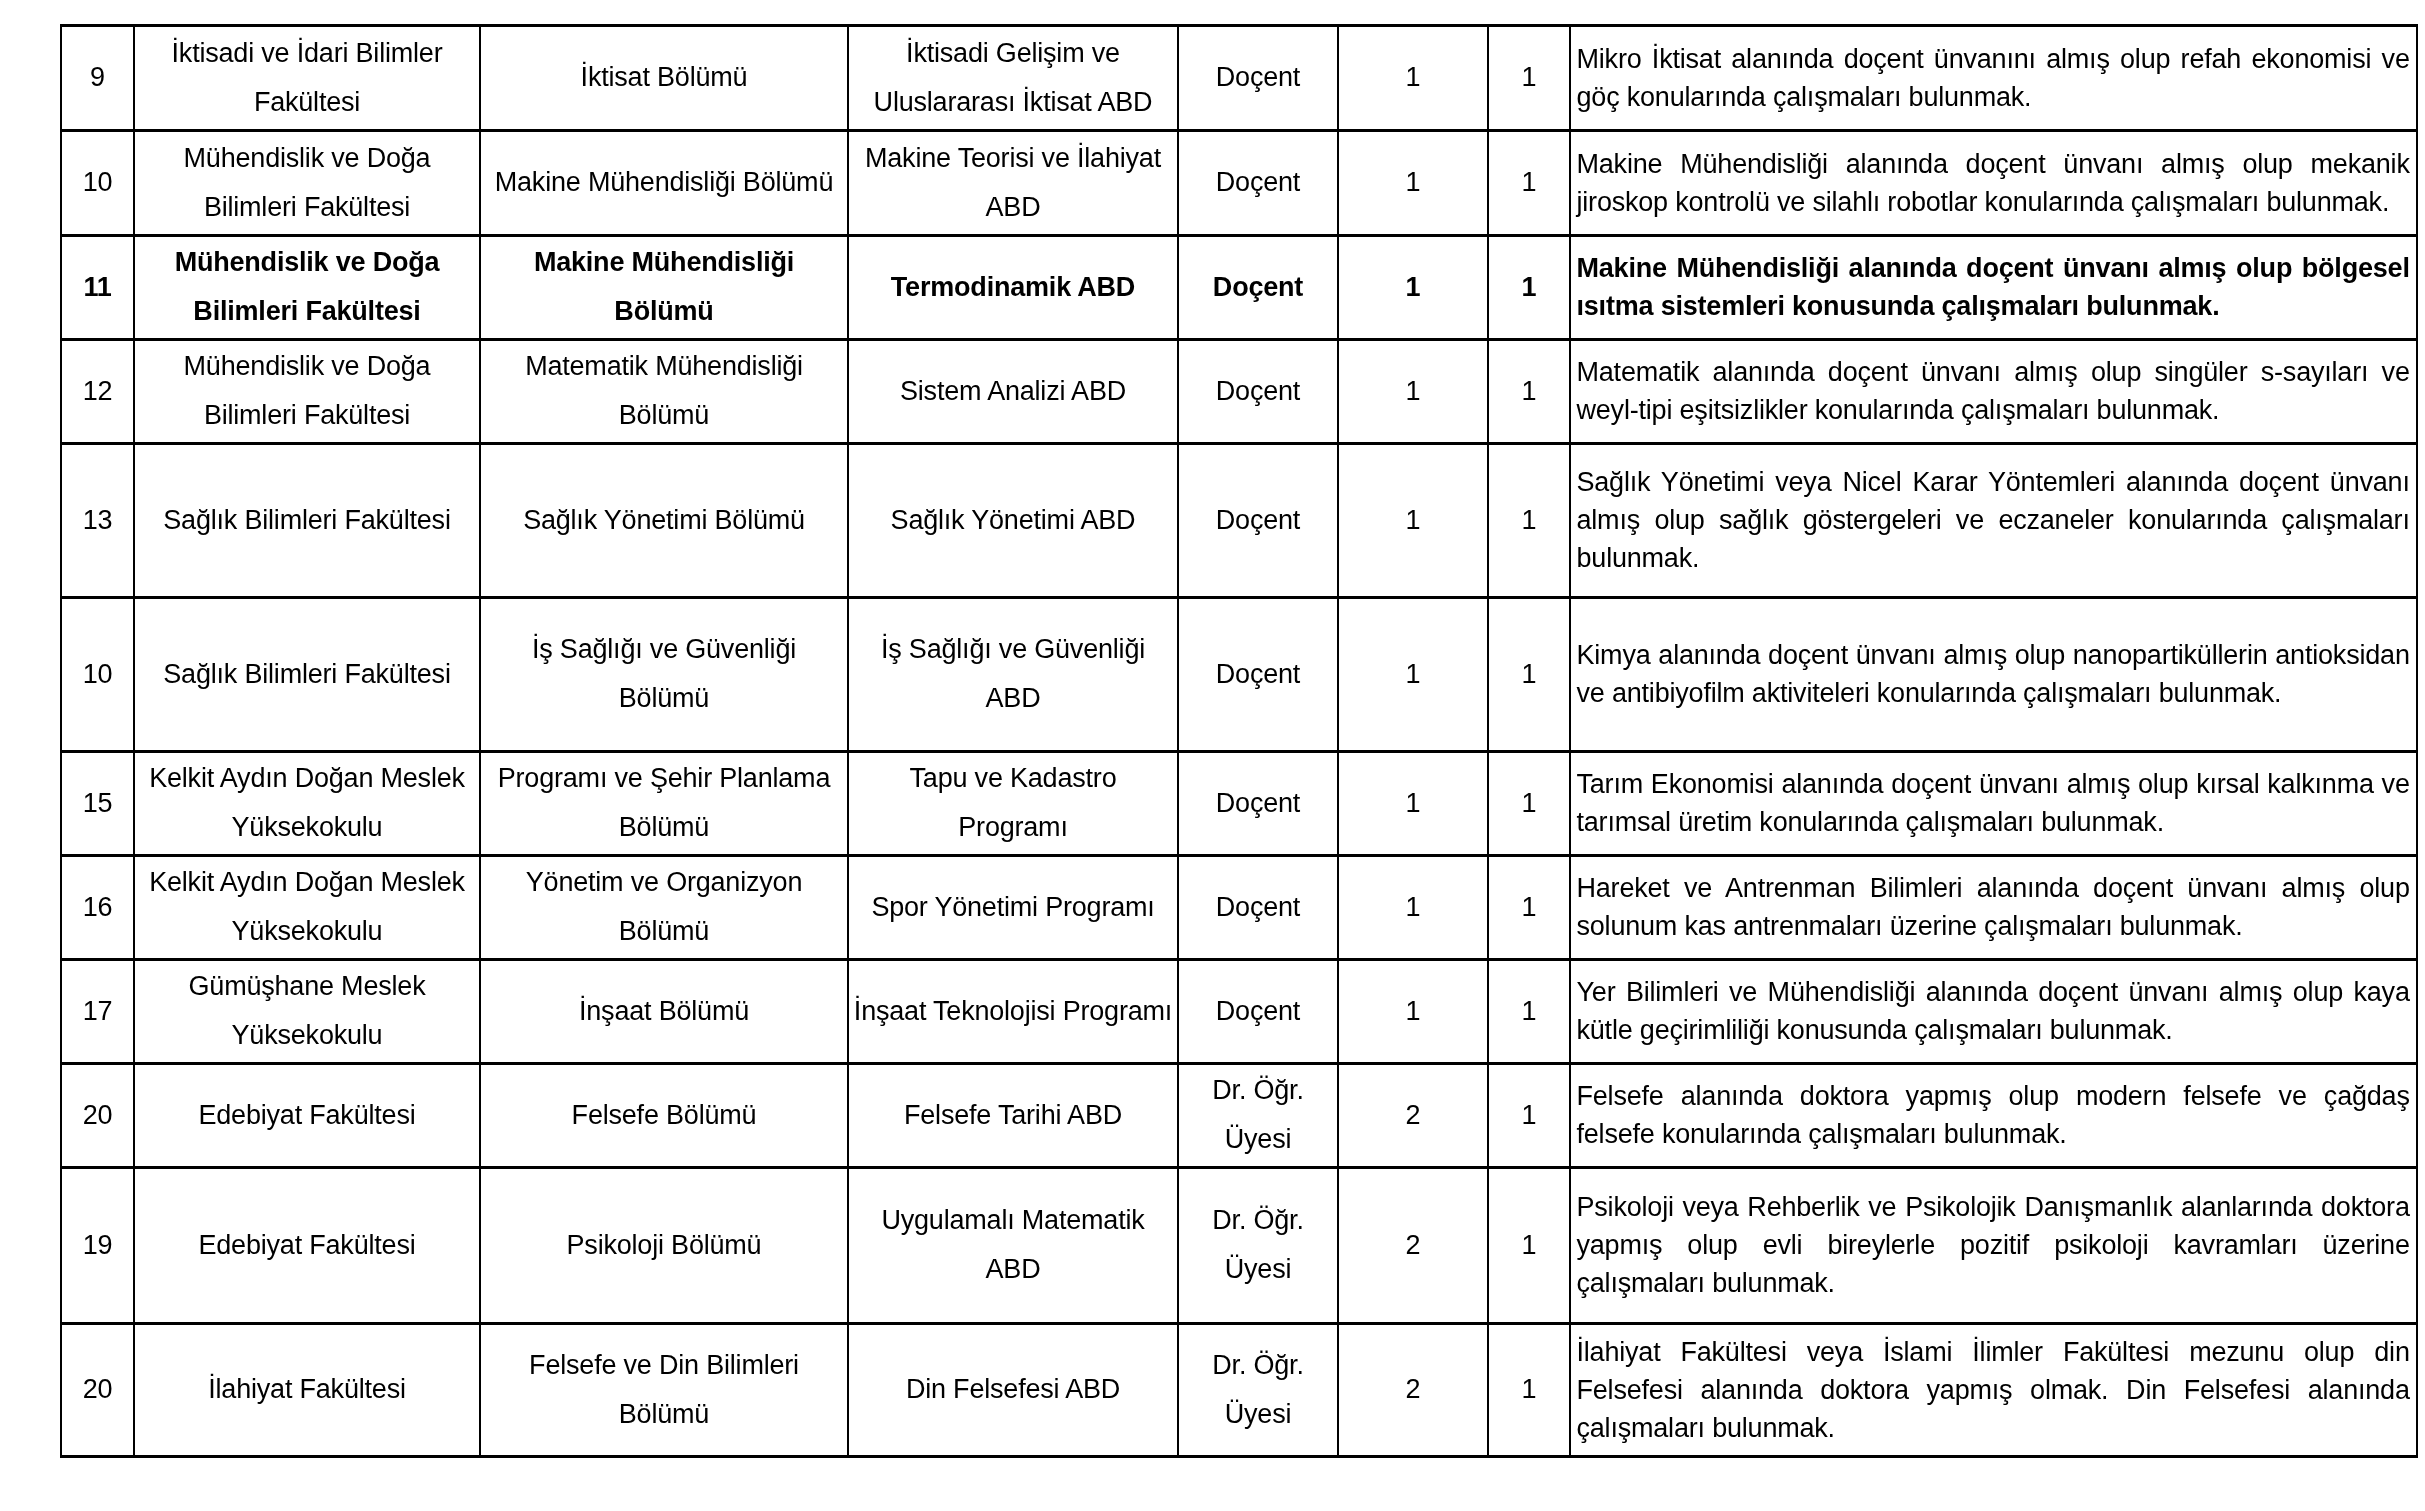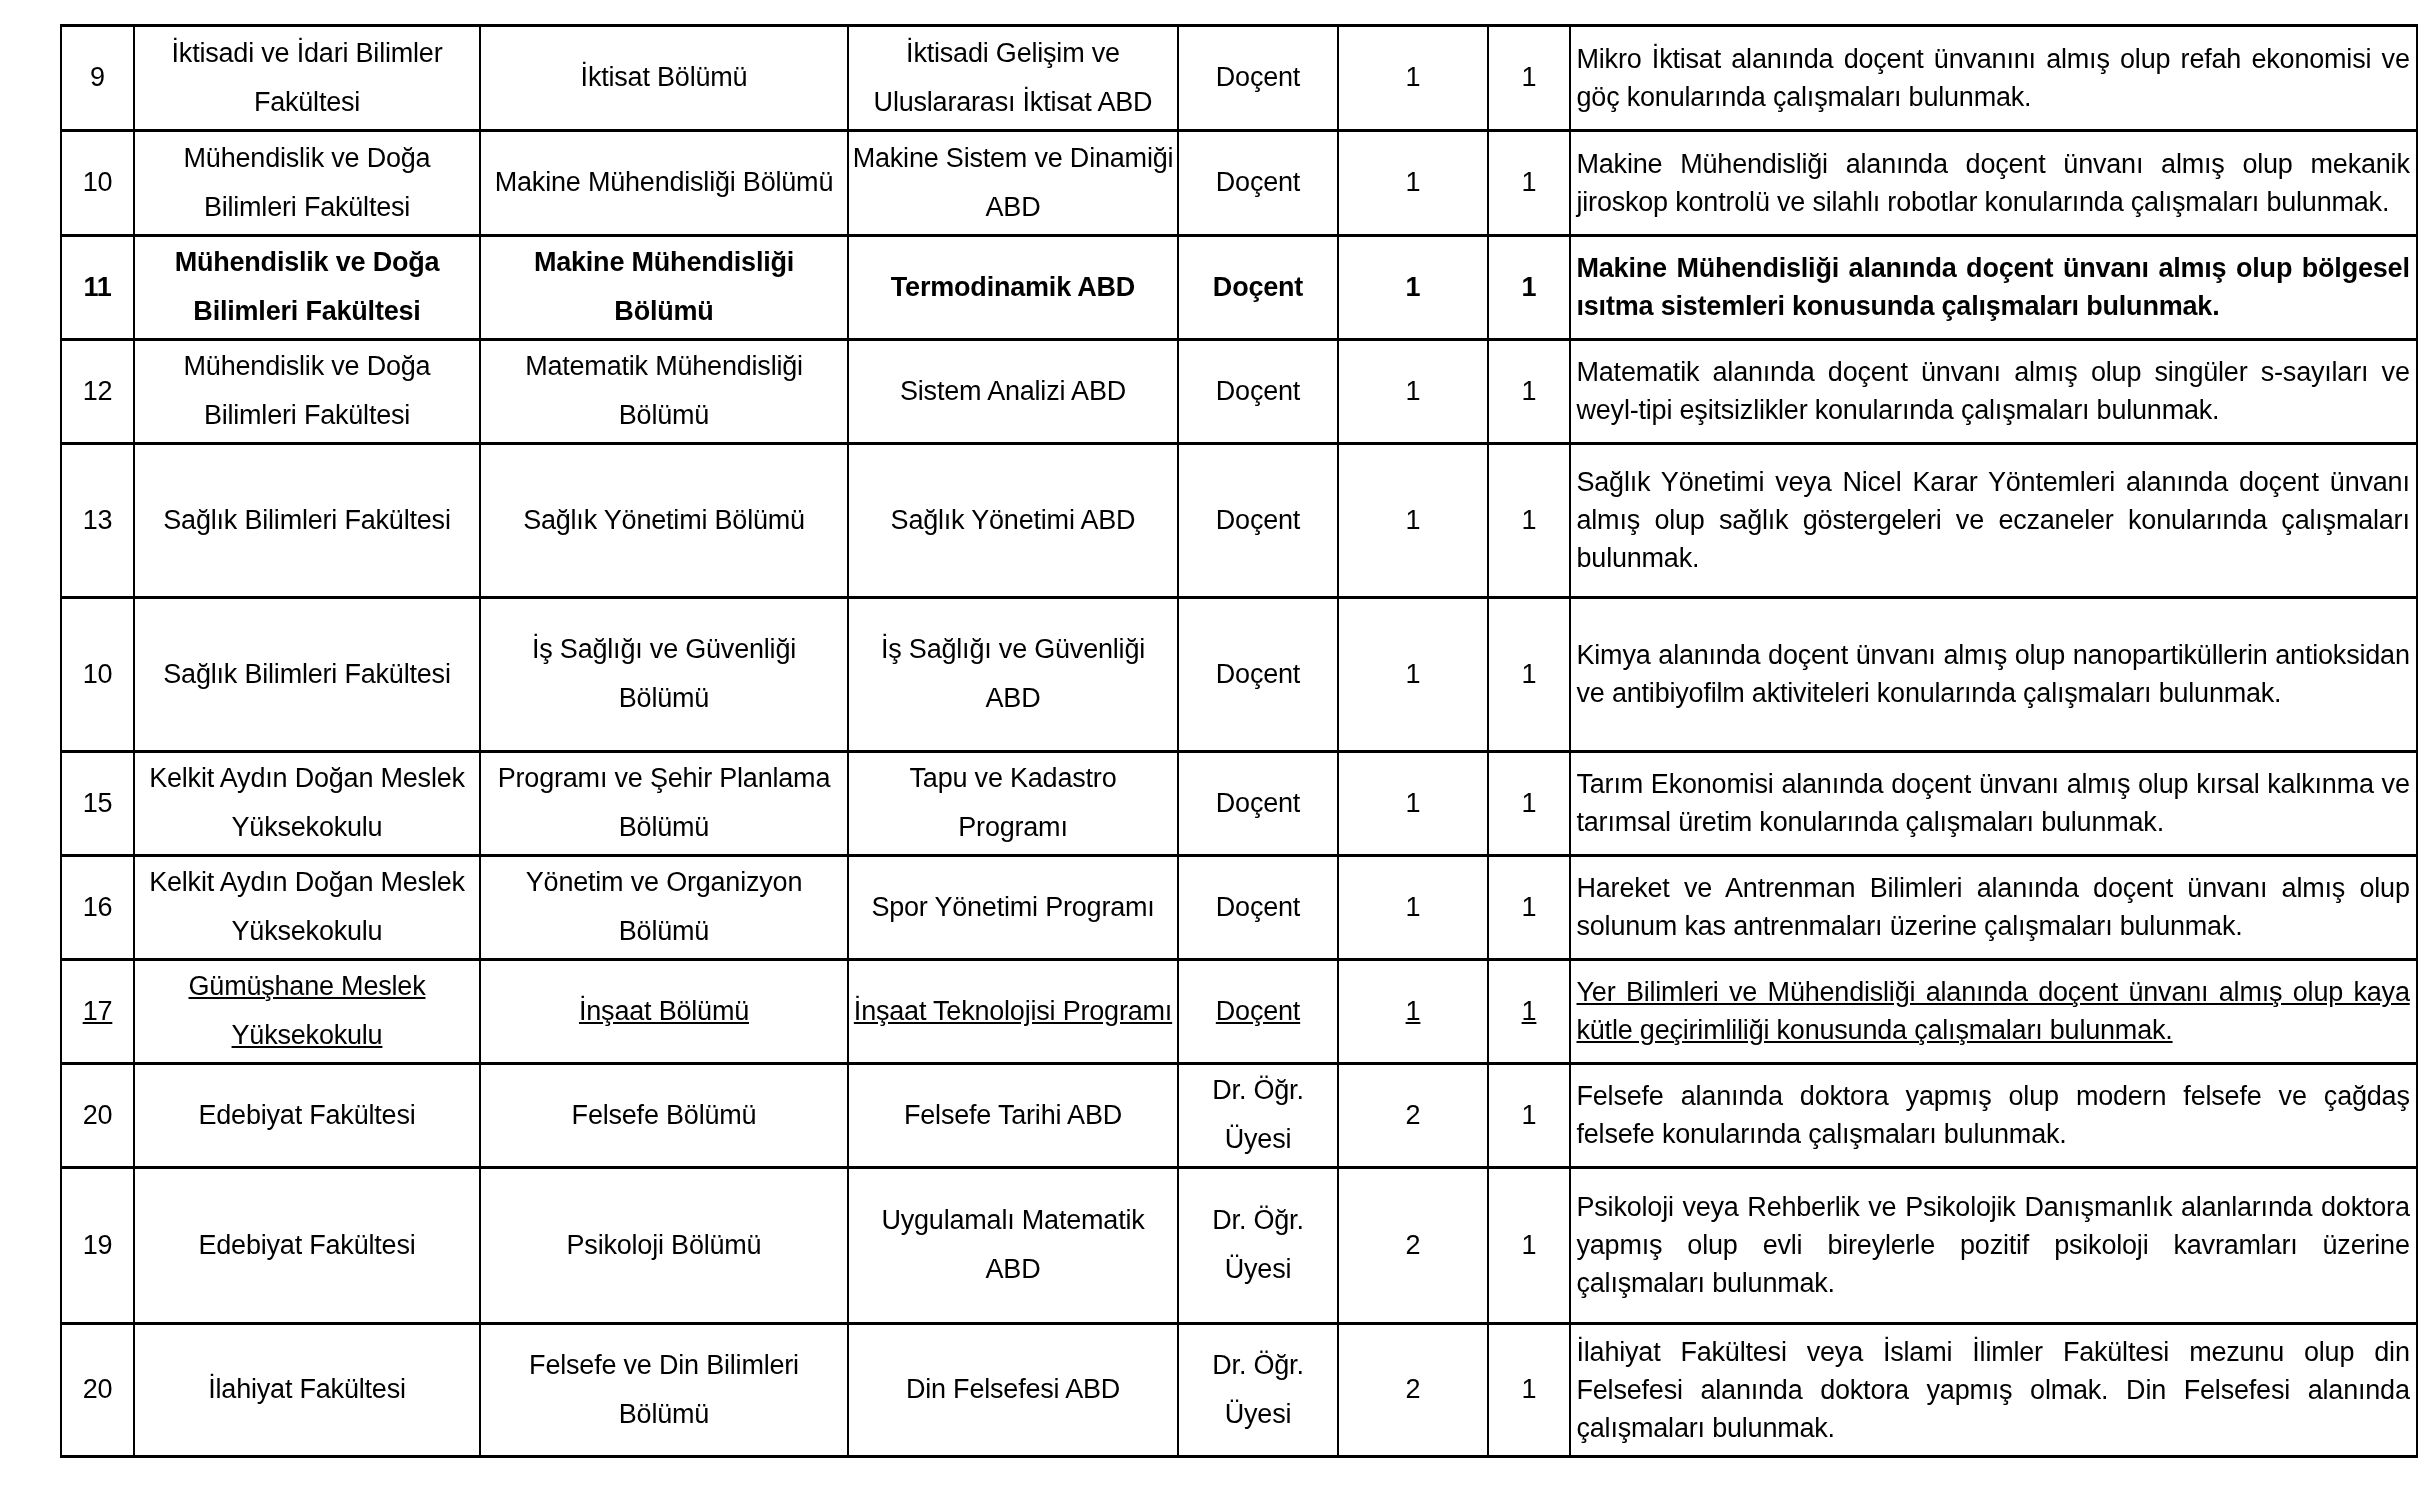--- a/index.html
+++ b/index.html
@@ -69,21 +69,21 @@
           <td class="prog">İktisadi Gelişim ve Uluslararası İktisat ABD</td>
           <td>Doçent</td>
           <td>1</td>
           <td>1</td>
           <td class="desc">Mikro İktisat alanında doçent ünvanını almış olup refah ekonomisi ve göç konularında çalışmaları bulunmak.</td>
         </tr>
         <tr style="height: 105px;">
           <td class="num">10</td>
           <td>Mühendislik ve Doğa Bilimleri Fakültesi</td>
           <td>Makine Mühendisliği Bölümü</td>
-          <td class="prog">Makine Sistem ve Dinamiği ABD</td>
+          <td class="prog">Makine Teorisi ve İlahiyat ABD</td>
           <td>Doçent</td>
           <td>1</td>
           <td>1</td>
           <td class="desc">Makine Mühendisliği alanında doçent ünvanı almış olup mekanik jiroskop kontrolü ve silahlı robotlar konularında çalışmaları bulunmak.</td>
         </tr>
         <tr style="height: 104px; font-weight: bold;">
           <td class="num">11</td>
           <td>Mühendislik ve Doğa Bilimleri Fakültesi</td>
           <td>Makine Mühendisliği Bölümü</td>
           <td class="prog">Termodinamik ABD</td>
@@ -135,21 +135,21 @@
         <tr style="height: 104px;">
           <td class="num">16</td>
           <td>Kelkit Aydın Doğan Meslek Yüksekokulu</td>
           <td>Yönetim ve Organizyon Bölümü</td>
           <td class="prog">Spor Yönetimi Programı</td>
           <td>Doçent</td>
           <td>1</td>
           <td>1</td>
           <td class="desc">Hareket ve Antrenman Bilimleri alanında doçent ünvanı almış olup solunum kas antrenmaları üzerine çalışmaları bulunmak.</td>
         </tr>
-        <tr style="height: 104px; text-decoration: underline;">
+        <tr style="height: 104px;">
           <td class="num">17</td>
           <td>Gümüşhane Meslek Yüksekokulu</td>
           <td>İnşaat Bölümü</td>
           <td class="prog">İnşaat Teknolojisi Programı</td>
           <td>Doçent</td>
           <td>1</td>
           <td>1</td>
           <td class="desc">Yer Bilimleri ve Mühendisliği alanında doçent ünvanı almış olup kaya kütle geçirimliliği konusunda çalışmaları bulunmak.</td>
         </tr>
         <tr style="height: 104px;">

